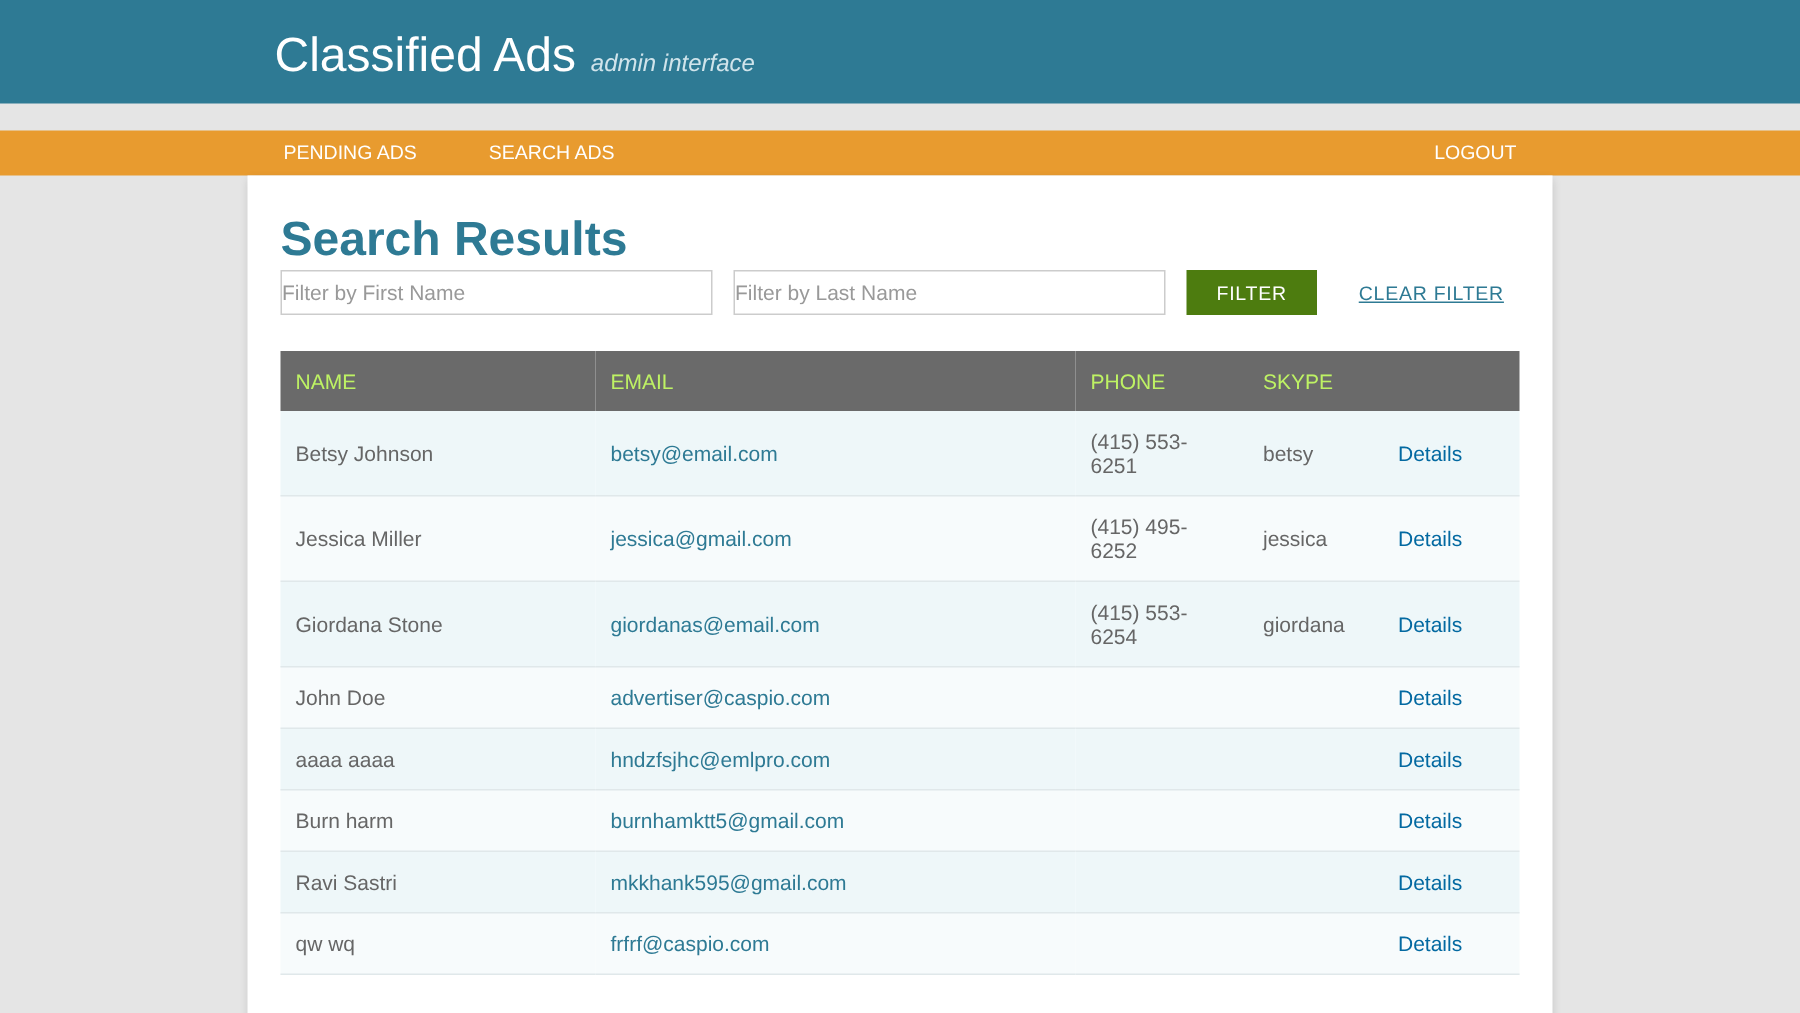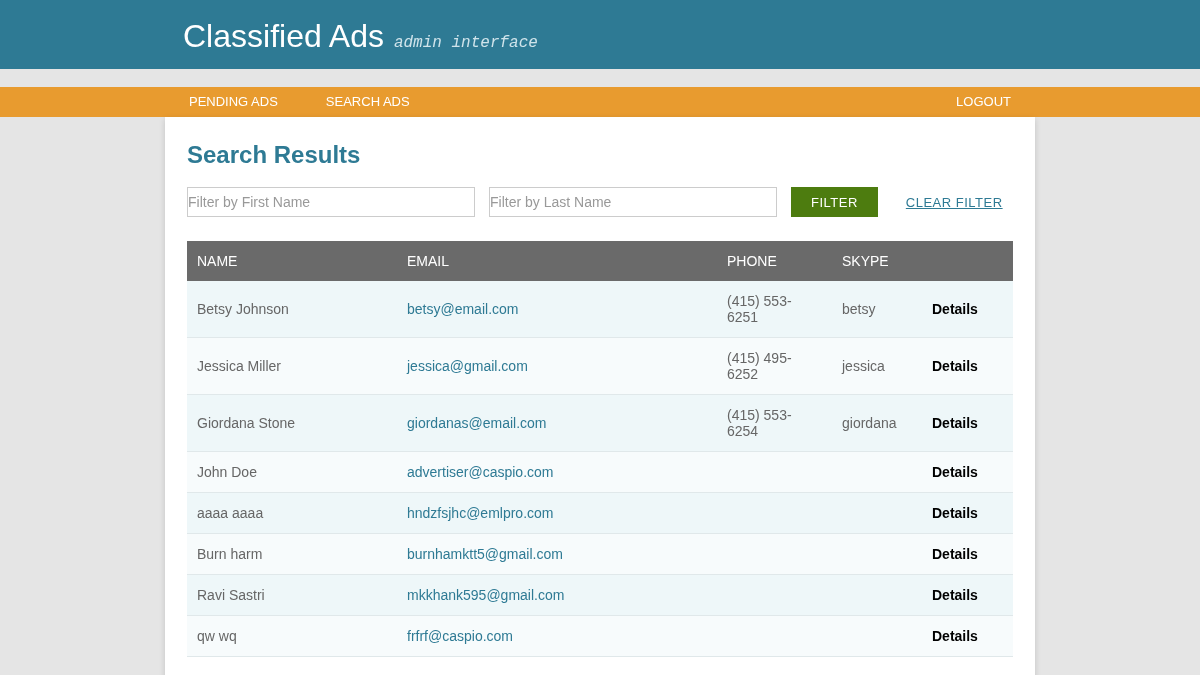--- a/index.html
+++ b/index.html
@@ -22,21 +22,20 @@
     color: #fff;
     font-size: 32px;
     font-weight: normal;
     display: inline-block;
   }
   .header-subtitle {
     color: #d0e4eb;
     font-style: italic;
     font-size: 16px;
     margin-left: 6px;
-    font-family: Liberation Mono, monospace;
   }
   .navbar {
     background: #e89b2f;
     height: 30px;
   }
   .navbar-inner {
     width: 870px;
     margin: 18px auto;
     display: flex;
     height: 100%;
@@ -56,23 +55,23 @@
   .content-wrap {
     width: 870px;
     margin: 0 auto;
     background: #fff;
     padding: 24px 22px 0 22px;
     box-shadow: 0 2px 6px rgba(0,0,0,0.15);
     min-height: 580px;
   }
   .page-title {
     color: #2e7a94;
-    font-size: 24px;
+    font-size: 32px;
     font-weight: bold;
-    margin-bottom: 18px;
+    margin-bottom: 2px;
   }
   .filter-row {
     display: flex;
     align-items: center;
     gap: 14px;
     margin-bottom: 24px;
   }
   .filter-input {
     width: 288px;
     height: 30px;
@@ -99,21 +98,21 @@
     cursor: pointer;
     margin-left: 14px;
     letter-spacing: 0.5px;
   }
   .table {
     width: 100%;
     border-collapse: collapse;
   }
   .table thead th {
     background: #6a6a6a;
-    color: #ffffff;
+    color: #bef264;
     font-weight: normal;
     text-align: left;
     padding: 12px 10px;
     font-size: 14px;
   }
   .table tbody tr {
     border-bottom: 1px solid #e0e8ea;
   }
   .table tbody tr:nth-child(odd) {
     background: #eef7f9;
@@ -125,22 +124,22 @@
     padding: 12px 10px;
     font-size: 14px;
     color: #666;
     vertical-align: middle;
   }
   .email-link {
     color: #2e7a94;
     cursor: pointer;
   }
   .details-link {
-    color: #000000;
-    font-weight: bold;
+    color: #0369a1;
+    font-weight: normal;
     cursor: pointer;
   }
   .col-name { width: 210px; }
   .col-email { width: 320px; }
   .col-phone { width: 115px; }
   .col-skype { width: 90px; }
   .col-details { text-align: left; }
 </style>
 </head>
 <body>

